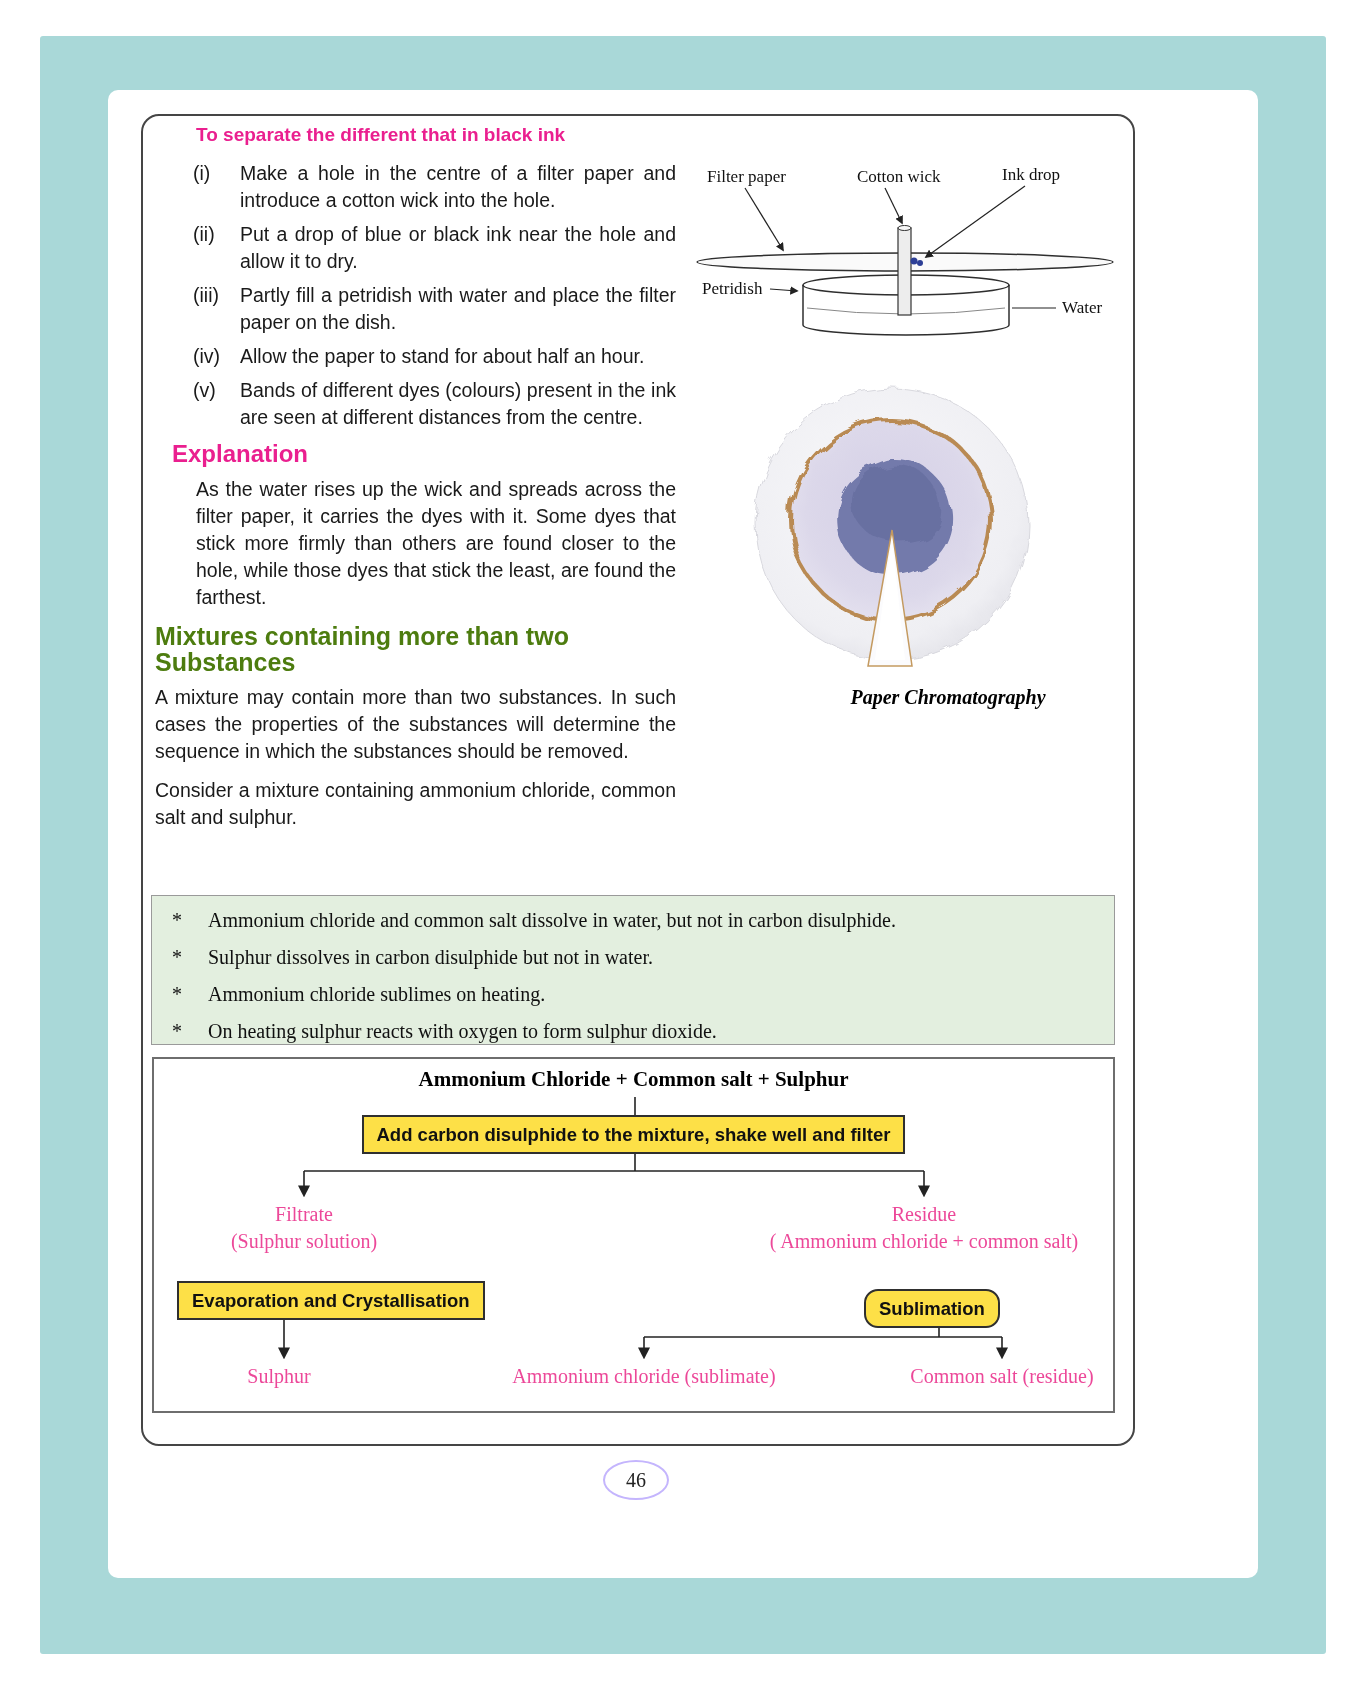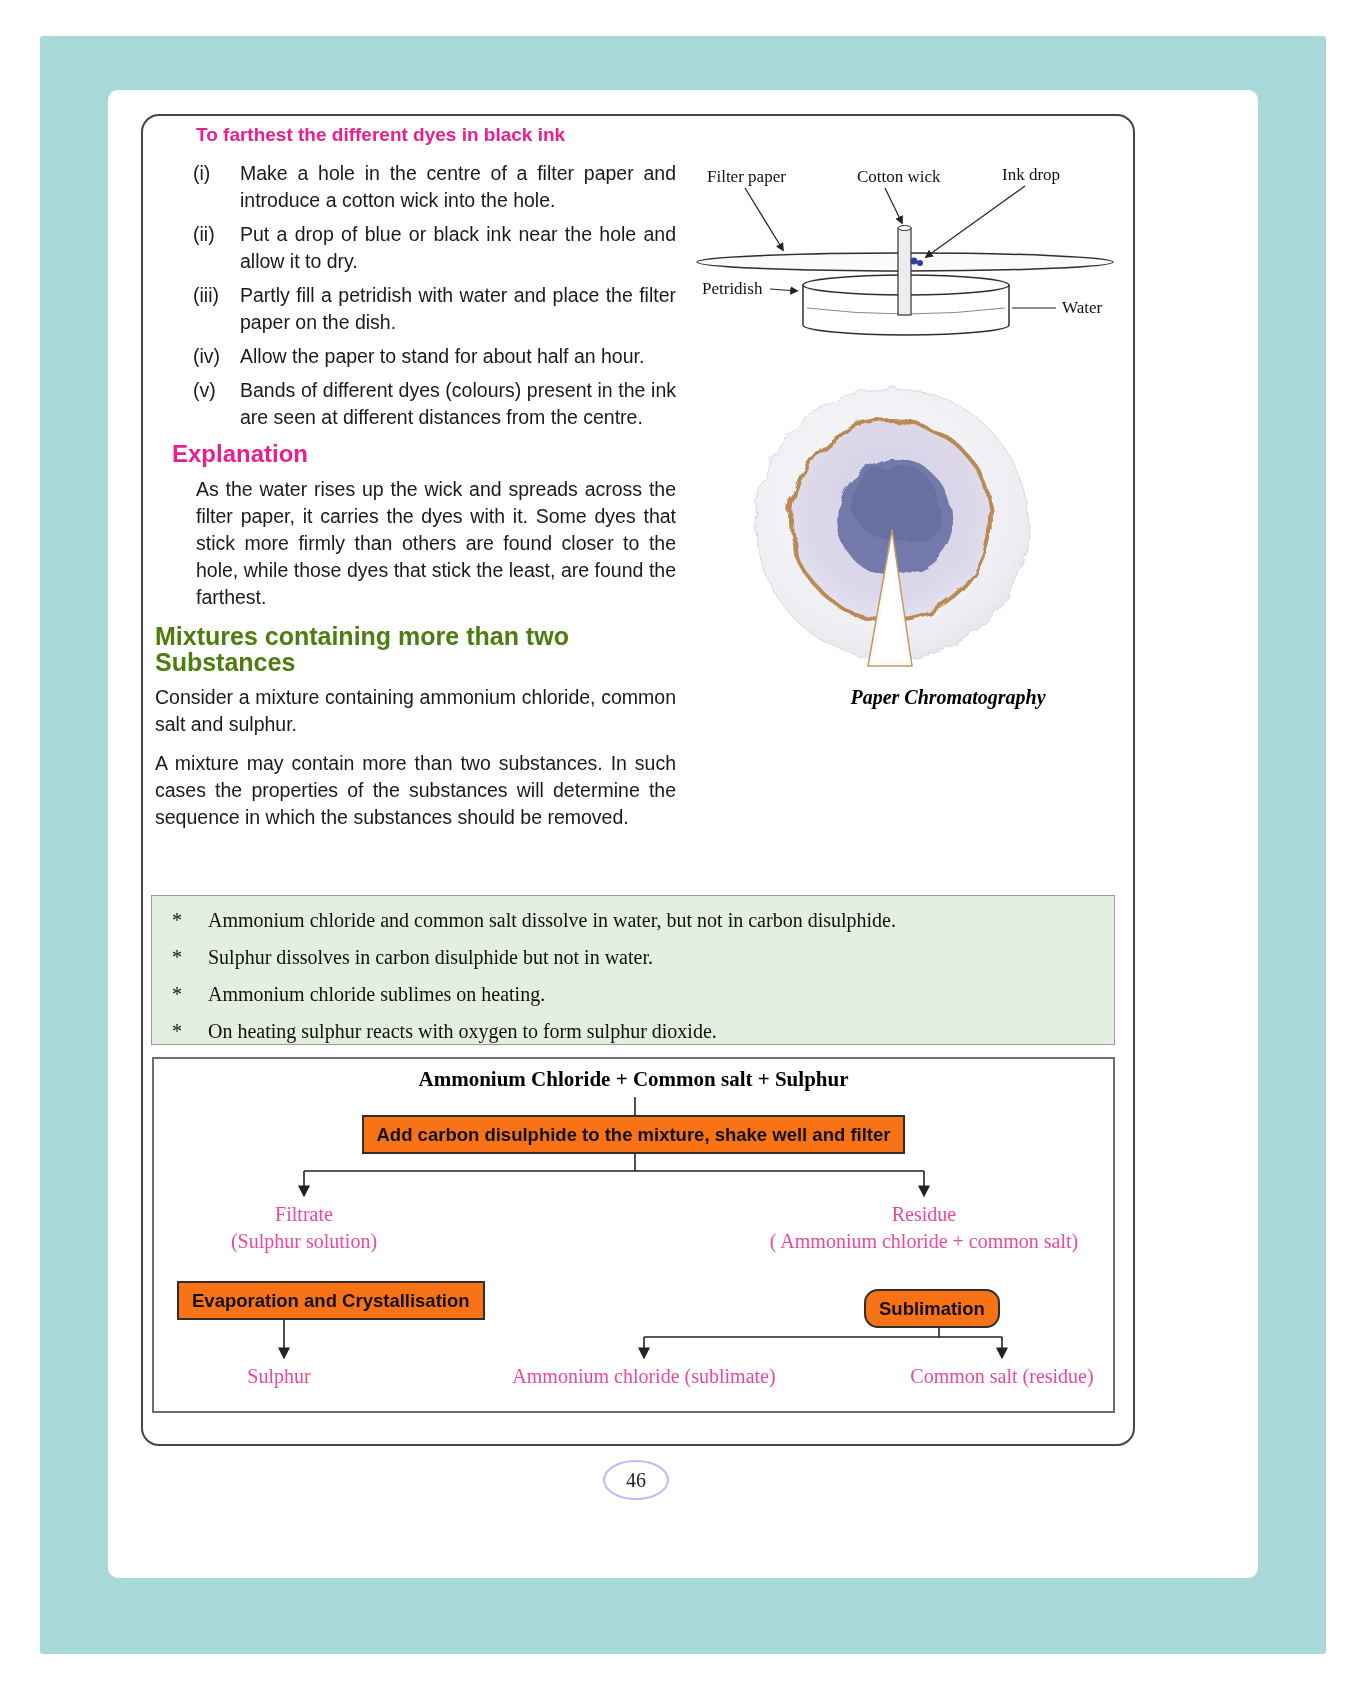--- a/index.html
+++ b/index.html
@@ -33,21 +33,21 @@
   .note-row{display:flex;padding-left:20px;margin-bottom:11px;font-family:"Liberation Serif",serif;
             font-size:20px;line-height:26px;color:#101010;}
   .note-bullet{width:36px;flex:none;}
 
   
   .flowchart{position:absolute;left:152px;top:1057px;width:963px;height:356px;border:2px solid #6e6e6e;
              box-sizing:border-box;background:#fff;font-family:"Liberation Serif",serif;}
   .flow-lines{position:absolute;left:0;top:0;}
   .flow-title{position:absolute;left:0;top:8px;width:100%;text-align:center;font-weight:bold;
               font-size:21px;color:#000000;}
-  .flow-box{position:absolute;background:#f97316;border:2px solid #2f2f2f;padding:5px 13px;
+  .flow-box{position:absolute;background:#fde047;border:2px solid #2f2f2f;padding:5px 13px;
             font-family:"Liberation Sans",sans-serif;font-weight:bold;font-size:18.5px;line-height:25px;
             color:#111;white-space:nowrap;}
   .fb-center{left:50%;top:56px;transform:translateX(-50%);}
   .fb-left{left:23px;top:222px;}
   .fb-right{left:710px;top:230px;border-radius:14px;}
   .flow-label{position:absolute;transform:translateX(-50%);text-align:center;font-size:20px;
               line-height:27px;color:#ec4899;white-space:nowrap;}
   .lbl-filtrate{left:150px;top:142px;}
   .lbl-residue{left:770px;top:142px;}
   .res-sulphur{left:125px;top:304px;}
@@ -63,21 +63,21 @@
 </style>
 </head>
 <body>
 
 <div class="canvas">
   <div class="teal-frame"></div>
   <div class="white-page"></div>
   <div class="content-border"></div>
 
   <div class="left-col">
-    <h2 class="sec-title">To farthest the different dyes in black ink</h2>
+    <h2 class="sec-title">To separate the different that in black ink</h2>
 
     <div class="step">
       <span class="step-num">(i)</span>
       <span class="step-text">Make a hole in the centre of a filter paper and introduce a cotton wick into the hole.</span>
     </div>
     <div class="step">
       <span class="step-num">(ii)</span>
       <span class="step-text">Put a drop of blue or black ink near the hole and allow it to dry.</span>
     </div>
     <div class="step">
@@ -90,22 +90,22 @@
     </div>
     <div class="step">
       <span class="step-num">(v)</span>
       <span class="step-text">Bands of different dyes (colours) present in the ink are seen at different distances from the centre.</span>
     </div>
 
     <h3 class="expl-head">Explanation</h3>
     <p class="expl-para">As the water rises up the wick and spreads across the filter paper, it carries the dyes with it. Some dyes that stick more firmly than others are found closer to the hole, while those dyes that stick the least, are found the farthest.</p>
 
     <h3 class="mix-head">Mixtures containing more than two Substances</h3>
+    <p class="para">A mixture may contain more than two substances. In such cases the properties of the substances will determine the sequence in which the substances should be removed.</p>
     <p class="para">Consider a mixture containing ammonium chloride, common salt and sulphur.</p>
-    <p class="para">A mixture may contain more than two substances. In such cases the properties of the substances will determine the sequence in which the substances should be removed.</p>
   </div>
 
   <svg class="apparatus-svg" width="445" height="215" viewBox="0 0 445 215">
     <defs>
       <marker id="darr" viewBox="0 0 10 10" refX="8" refY="5" markerWidth="7" markerHeight="7" orient="auto-start-reverse">
         <path d="M0,0 L10,5 L0,10 z" fill="#222"></path>
       </marker>
     </defs>
 
     <g stroke="#2e2e2e" stroke-width="1.5" fill="none">

